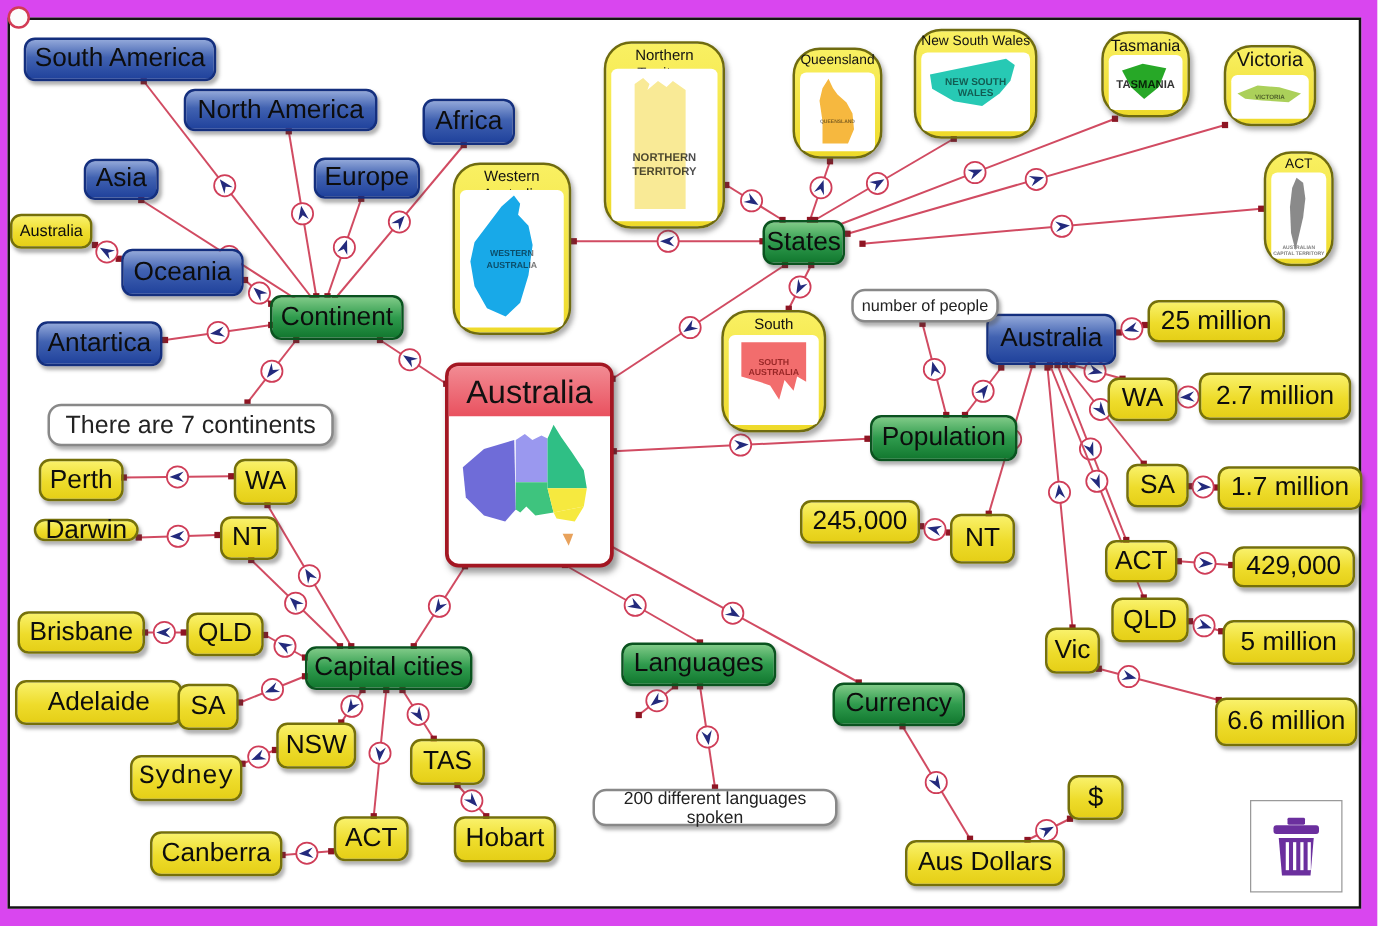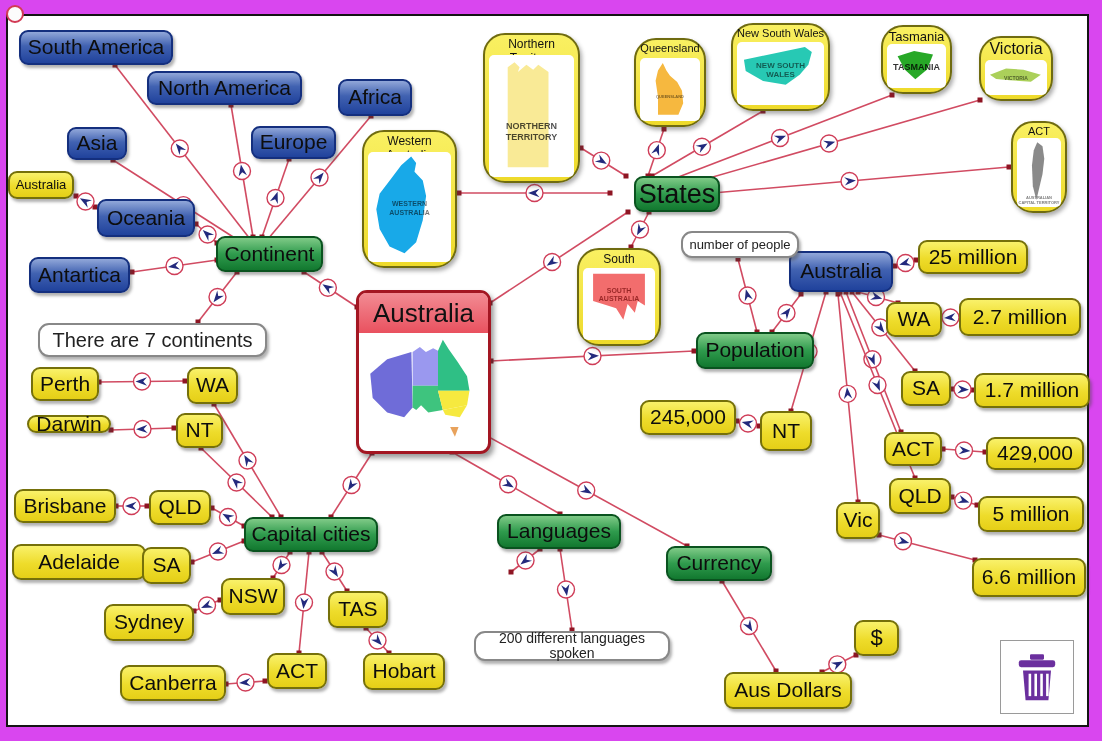--- a/index.html
+++ b/index.html
@@ -542,39 +542,39 @@
     </svg>
     <div class="node blue" style="left: 19px; top: 30px; width: 154px; height: 35px; font-size: 21px;">South America</div>
     <div class="node blue" style="left: 147px; top: 71px; width: 155px; height: 34px; font-size: 21px;">North America</div>
     <div class="node blue" style="left: 338px; top: 79px; width: 74px; height: 37px; font-size: 21px;">Africa</div>
     <div class="node blue" style="left: 67px; top: 127px; width: 60px; height: 33px; font-size: 21px;">Asia</div>
     <div class="node blue" style="left: 251px; top: 126px; width: 85px; height: 33px; font-size: 21px;">Europe</div>
     <div class="node blue" style="left: 97px; top: 199px; width: 98px; height: 38px; font-size: 21px;">Oceania</div>
     <div class="node blue" style="left: 29px; top: 257px; width: 101px; height: 36px; font-size: 21px;">Antartica</div>
     <div class="node yellow" style="left: 8px; top: 171px; width: 66px; height: 28px; font-size: 13px;">Australia</div>
     <div class="node green" style="left: 216px; top: 236px; width: 107px; height: 36px; font-size: 21px;">Continent</div>
-    <div class="node green" style="left: 610px; top: 176px; width: 86px; height: 36px; font-size: 27px; margin-left: 24px;">States</div>
+    <div class="node green" style="left: 610px; top: 176px; width: 66px; height: 36px; font-size: 21px;">States</div>
     <div class="node green" style="left: 696px; top: 332px; width: 118px; height: 37px; font-size: 21px;">Population</div>
     <div class="node green" style="left: 244px; top: 517px; width: 134px; height: 35px; font-size: 21px;">Capital cities</div>
     <div class="node green" style="left: 497px; top: 514px; width: 124px; height: 35px; font-size: 21px;">Languages</div>
     <div class="node green" style="left: 666px; top: 546px; width: 106px; height: 35px; font-size: 21px;">Currency</div>
     <div class="node blue" style="left: 789px; top: 251px; width: 104px; height: 41px; font-size: 21px;">Australia</div>
     <div class="node white" style="left: 38px; top: 323px; width: 229px; height: 34px; font-size: 20px;">There are 7 continents</div>
     <div class="node white" style="left: 681px; top: 231px; width: 118px; height: 27px; font-size: 13px;">number of people</div>
     <div class="node white" style="left: 474px; top: 631px; width: 196px; height: 30px; font-size: 14px;">200 different languages spoken</div>
     <div class="node yellow" style="left: 31px; top: 367px; width: 68px; height: 34px; font-size: 21px;">Perth</div>
     <div class="node yellow" style="left: 187px; top: 367px; width: 51px; height: 37px; font-size: 21px;">WA</div>
     <div class="node yellow" style="left: 27px; top: 415px; width: 84px; height: 18px; font-size: 21px;">Darwin</div>
     <div class="node yellow" style="left: 176px; top: 413px; width: 47px; height: 35px; font-size: 21px;">NT</div>
     <div class="node yellow" style="left: 14px; top: 489px; width: 102px; height: 34px; font-size: 21px;">Brisbane</div>
     <div class="node yellow" style="left: 149px; top: 490px; width: 62px; height: 35px; font-size: 21px;">QLD</div>
     <div class="node yellow" style="left: 12px; top: 544px; width: 134px; height: 36px; font-size: 21px;">Adelaide</div>
     <div class="node yellow" style="left: 142px; top: 547px; width: 49px; height: 37px; font-size: 21px;">SA</div>
     <div class="node yellow" style="left: 221px; top: 578px; width: 64px; height: 37px; font-size: 21px;">NSW</div>
-    <div class="node yellow" style="left: 104px; top: 604px; width: 90px; height: 37px; font-size: 21px;">Sydney</div>
+    <div class="node yellow" style="left: 104px; top: 604px; width: 90px; height: 37px; font-size: 21px; font-family: Liberation Mono, monospace;">Sydney</div>
     <div class="node yellow" style="left: 328px; top: 591px; width: 60px; height: 37px; font-size: 21px;">TAS</div>
     <div class="node yellow" style="left: 120px; top: 665px; width: 106px; height: 36px; font-size: 21px;">Canberra</div>
     <div class="node yellow" style="left: 267px; top: 653px; width: 60px; height: 36px; font-size: 21px;">ACT</div>
     <div class="node yellow" style="left: 363px; top: 653px; width: 82px; height: 37px; font-size: 21px;">Hobart</div>
     <div class="node yellow" style="left: 918px; top: 240px; width: 110px; height: 34px; font-size: 21px;">25 million</div>
     <div class="node yellow" style="left: 886px; top: 302px; width: 56px; height: 35px; font-size: 21px;">WA</div>
     <div class="node yellow" style="left: 959px; top: 298px; width: 122px; height: 38px; font-size: 21px;">2.7 million</div>
     <div class="node yellow" style="left: 901px; top: 371px; width: 50px; height: 35px; font-size: 21px;">SA</div>
     <div class="node yellow" style="left: 974px; top: 373px; width: 116px; height: 35px; font-size: 21px;">1.7 million</div>
     <div class="node yellow" style="left: 640px; top: 400px; width: 96px; height: 35px; font-size: 21px;">245,000</div>

